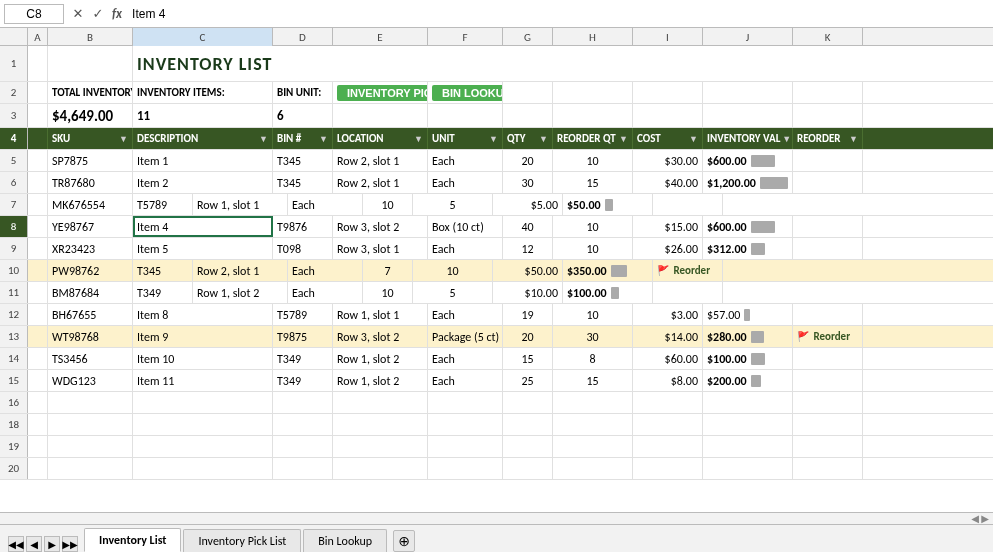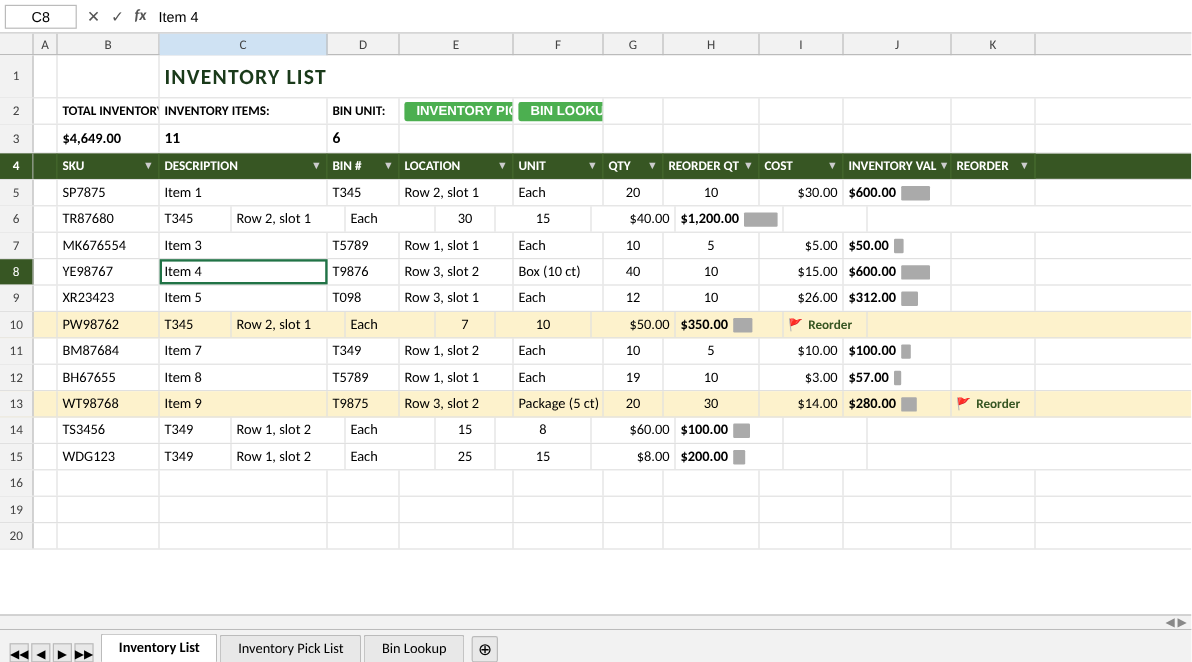--- a/index.html
+++ b/index.html
@@ -348,21 +348,21 @@
       <div class="grid-cell cell-g"></div>
       <div class="grid-cell cell-h"></div>
       <div class="grid-cell cell-i"></div>
       <div class="grid-cell cell-j"></div>
       <div class="grid-cell cell-k"></div>
     </div>
 
     <div class="grid-row row-totals">
       <div class="row-num">3</div>
       <div class="grid-cell cell-a"></div>
-      <div class="grid-cell cell-b" style="font-weight:bold;font-size:12px;">$4,649.00</div>
+      <div class="grid-cell cell-b" style="font-weight:bold;font-size:15px;">$4,649.00</div>
       <div class="grid-cell cell-c" style="font-weight:bold;font-size:13px;">11</div>
       <div class="grid-cell cell-d" style="font-weight:bold;font-size:13px;">6</div>
       <div class="grid-cell cell-e"></div>
       <div class="grid-cell cell-f"></div>
       <div class="grid-cell cell-g"></div>
       <div class="grid-cell cell-h"></div>
       <div class="grid-cell cell-i"></div>
       <div class="grid-cell cell-j"></div>
       <div class="grid-cell cell-k"></div>
     </div>
@@ -397,37 +397,37 @@
     <div class="grid-cell cell-j">
             <span style="font-weight:bold;">$600.00</span>
             <span class="gray-bar" style="width:24px;margin-left:4px;"></span>
           </div>
     <div class="grid-cell cell-k"></div>
   </div>
         <div class="grid-row">
     <div class="row-num" style="">6</div>
     <div class="grid-cell cell-a"></div>
     <div class="grid-cell cell-b">TR87680</div>
+    <div class="grid-cell cell-c" style="">Item 2</div>
     <div class="grid-cell cell-d">T345</div>
     <div class="grid-cell cell-e">Row 2, slot 1</div>
     <div class="grid-cell cell-f">Each</div>
     <div class="grid-cell cell-g">30</div>
     <div class="grid-cell cell-h">15</div>
     <div class="grid-cell cell-i">$40.00</div>
     <div class="grid-cell cell-j">
             <span style="font-weight:bold;">$1,200.00</span>
             <span class="gray-bar" style="width:36px;margin-left:4px;"></span>
           </div>
     <div class="grid-cell cell-k"></div>
   </div>
         <div class="grid-row">
     <div class="row-num" style="">7</div>
     <div class="grid-cell cell-a"></div>
     <div class="grid-cell cell-b">MK676554</div>
-    <div class="grid-cell cell-c" style="">Item 3</div>
     <div class="grid-cell cell-d">T5789</div>
     <div class="grid-cell cell-e">Row 1, slot 1</div>
     <div class="grid-cell cell-f">Each</div>
     <div class="grid-cell cell-g">10</div>
     <div class="grid-cell cell-h">5</div>
     <div class="grid-cell cell-i">$5.00</div>
     <div class="grid-cell cell-j">
             <span style="font-weight:bold;">$50.00</span>
             <span class="gray-bar" style="width:8px;margin-left:4px;"></span>
           </div>
@@ -483,21 +483,20 @@
           </div>
     <div class="grid-cell cell-k">
             <span class="reorder-badge">🚩</span>
             <span class="reorder-text">Reorder</span>
           </div>
   </div>
         <div class="grid-row">
     <div class="row-num" style="">11</div>
     <div class="grid-cell cell-a"></div>
     <div class="grid-cell cell-b">BM87684</div>
-    <div class="grid-cell cell-c" style="">Item 7</div>
     <div class="grid-cell cell-d">T349</div>
     <div class="grid-cell cell-e">Row 1, slot 2</div>
     <div class="grid-cell cell-f">Each</div>
     <div class="grid-cell cell-g">10</div>
     <div class="grid-cell cell-h">5</div>
     <div class="grid-cell cell-i">$10.00</div>
     <div class="grid-cell cell-j">
             <span style="font-weight:bold;">$100.00</span>
             <span class="gray-bar" style="width:8px;margin-left:4px;"></span>
           </div>
@@ -508,21 +507,21 @@
     <div class="grid-cell cell-a"></div>
     <div class="grid-cell cell-b">BH67655</div>
     <div class="grid-cell cell-c" style="">Item 8</div>
     <div class="grid-cell cell-d">T5789</div>
     <div class="grid-cell cell-e">Row 1, slot 1</div>
     <div class="grid-cell cell-f">Each</div>
     <div class="grid-cell cell-g">19</div>
     <div class="grid-cell cell-h">10</div>
     <div class="grid-cell cell-i">$3.00</div>
     <div class="grid-cell cell-j">
-            <span style="font-weight:bold;text-align:right;">$57.00</span>
+            <span style="font-weight:normal;text-align:right;">$57.00</span>
             <span class="gray-bar" style="width:6px;margin-left:4px;"></span>
           </div>
     <div class="grid-cell cell-k"></div>
   </div>
         <div class="grid-row highlighted">
     <div class="row-num" style="">13</div>
     <div class="grid-cell cell-a"></div>
     <div class="grid-cell cell-b">WT98768</div>
     <div class="grid-cell cell-c" style="">Item 9</div>
     <div class="grid-cell cell-d">T9875</div>
@@ -537,36 +536,38 @@
           </div>
     <div class="grid-cell cell-k">
             <span class="reorder-badge">🚩</span>
             <span class="reorder-text">Reorder</span>
           </div>
   </div>
         <div class="grid-row">
     <div class="row-num" style="">14</div>
     <div class="grid-cell cell-a"></div>
     <div class="grid-cell cell-b">TS3456</div>
+    <div class="grid-cell cell-c" style="">Item 10</div>
     <div class="grid-cell cell-d">T349</div>
     <div class="grid-cell cell-e">Row 1, slot 2</div>
     <div class="grid-cell cell-f">Each</div>
     <div class="grid-cell cell-g">15</div>
     <div class="grid-cell cell-h">8</div>
     <div class="grid-cell cell-i">$60.00</div>
     <div class="grid-cell cell-j">
             <span style="font-weight:bold;">$100.00</span>
             <span class="gray-bar" style="width:14.4px;margin-left:4px;"></span>
           </div>
     <div class="grid-cell cell-k"></div>
   </div>
         <div class="grid-row">
     <div class="row-num" style="">15</div>
     <div class="grid-cell cell-a"></div>
     <div class="grid-cell cell-b">WDG123</div>
+    <div class="grid-cell cell-c" style="">Item 11</div>
     <div class="grid-cell cell-d">T349</div>
     <div class="grid-cell cell-e">Row 1, slot 2</div>
     <div class="grid-cell cell-f">Each</div>
     <div class="grid-cell cell-g">25</div>
     <div class="grid-cell cell-h">15</div>
     <div class="grid-cell cell-i">$8.00</div>
     <div class="grid-cell cell-j">
             <span style="font-weight:bold;">$200.00</span>
             <span class="gray-bar" style="width:10px;margin-left:4px;"></span>
           </div>
@@ -583,47 +584,61 @@
     <div class="grid-cell cell-d"></div>
     <div class="grid-cell cell-e"></div>
     <div class="grid-cell cell-f"></div>
     <div class="grid-cell cell-g"></div>
     <div class="grid-cell cell-h"></div>
     <div class="grid-cell cell-i"></div>
     <div class="grid-cell cell-j"></div>
     <div class="grid-cell cell-k"></div>
   </div>
         <div class="grid-row empty-row">
-    <div class="row-num">19</div>
+    <div class="row-num">18</div>
     <div class="grid-cell cell-a"></div>
     <div class="grid-cell cell-b"></div>
     <div class="grid-cell cell-c"></div>
     <div class="grid-cell cell-d"></div>
     <div class="grid-cell cell-e"></div>
     <div class="grid-cell cell-f"></div>
     <div class="grid-cell cell-g"></div>
     <div class="grid-cell cell-h"></div>
     <div class="grid-cell cell-i"></div>
     <div class="grid-cell cell-j"></div>
     <div class="grid-cell cell-k"></div>
   </div>
         <div class="grid-row empty-row">
-    <div class="row-num">20</div>
+    <div class="row-num">19</div>
     <div class="grid-cell cell-a"></div>
     <div class="grid-cell cell-b"></div>
     <div class="grid-cell cell-c"></div>
     <div class="grid-cell cell-d"></div>
     <div class="grid-cell cell-e"></div>
     <div class="grid-cell cell-f"></div>
     <div class="grid-cell cell-g"></div>
     <div class="grid-cell cell-h"></div>
     <div class="grid-cell cell-i"></div>
     <div class="grid-cell cell-j"></div>
     <div class="grid-cell cell-k"></div>
   </div>
+        <div class="grid-row empty-row">
+    <div class="row-num">20</div>
+    <div class="grid-cell cell-a"></div>
+    <div class="grid-cell cell-b"></div>
+    <div class="grid-cell cell-c"></div>
+    <div class="grid-cell cell-d"></div>
+    <div class="grid-cell cell-e"></div>
+    <div class="grid-cell cell-f"></div>
+    <div class="grid-cell cell-g"></div>
+    <div class="grid-cell cell-h"></div>
+    <div class="grid-cell cell-i"></div>
+    <div class="grid-cell cell-j"></div>
+    <div class="grid-cell cell-k"></div>
+  </div>
       </div>
 
   </div>
 
   <div class="scrollbar-area">
     <span style="font-size:10px;color:#888;">◀ ▶</span>
   </div>
 </div>
 
 <div class="tab-bar">

